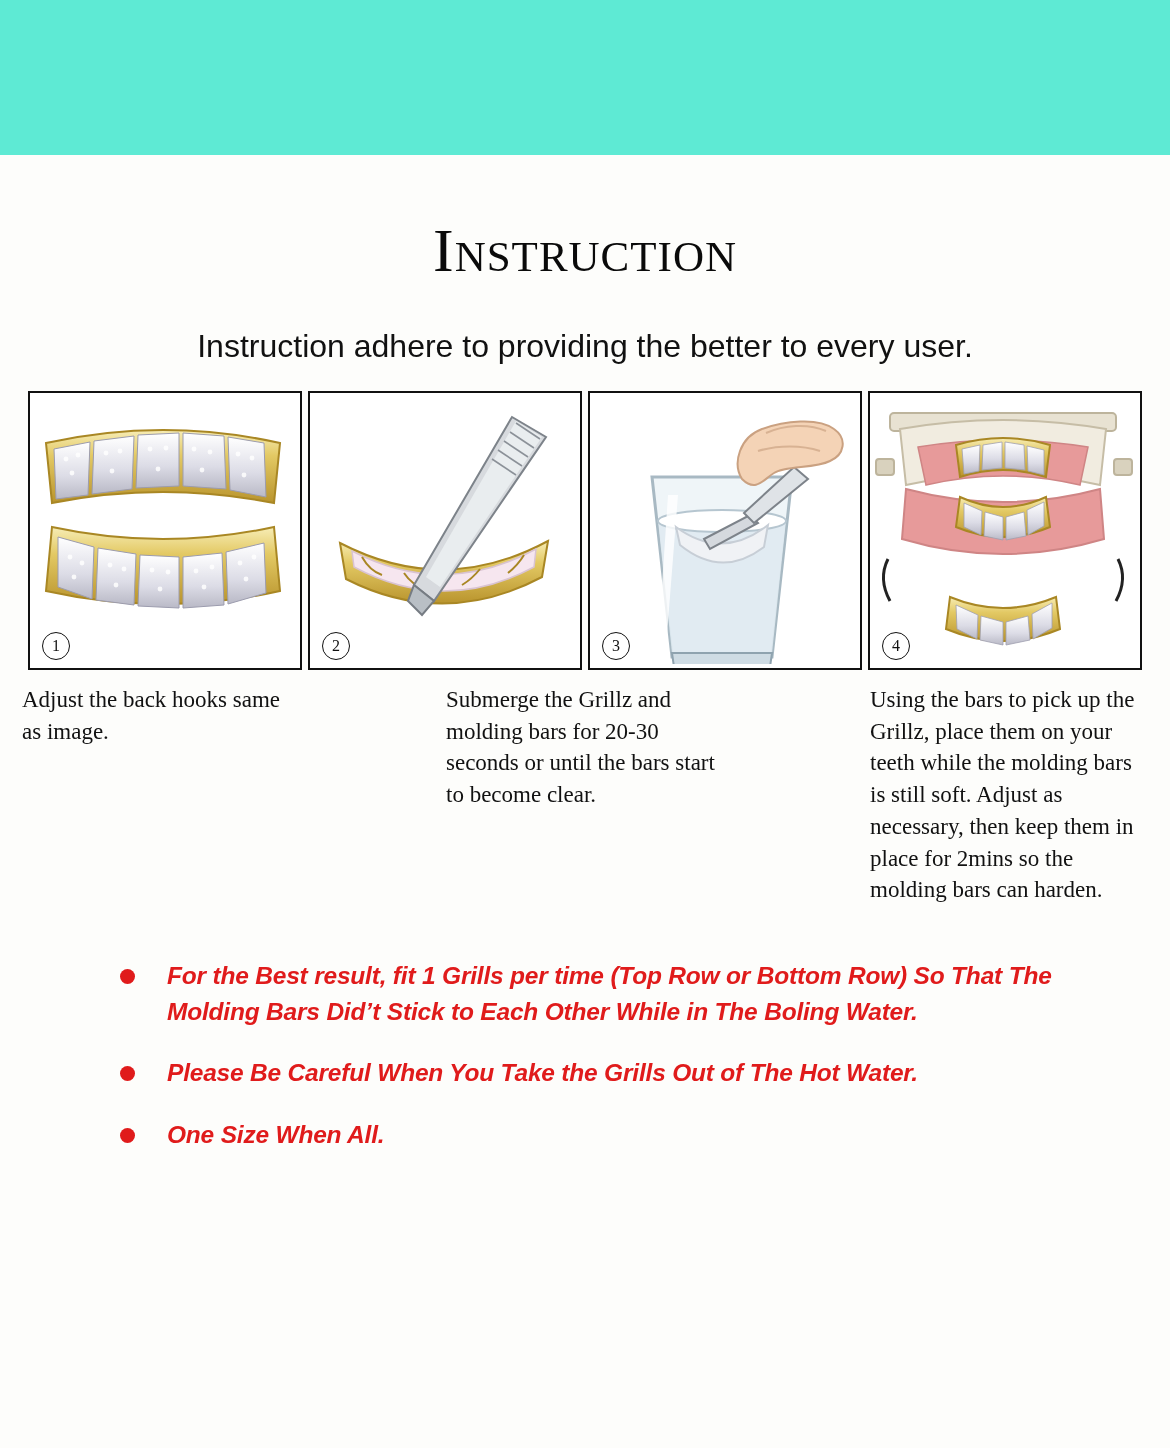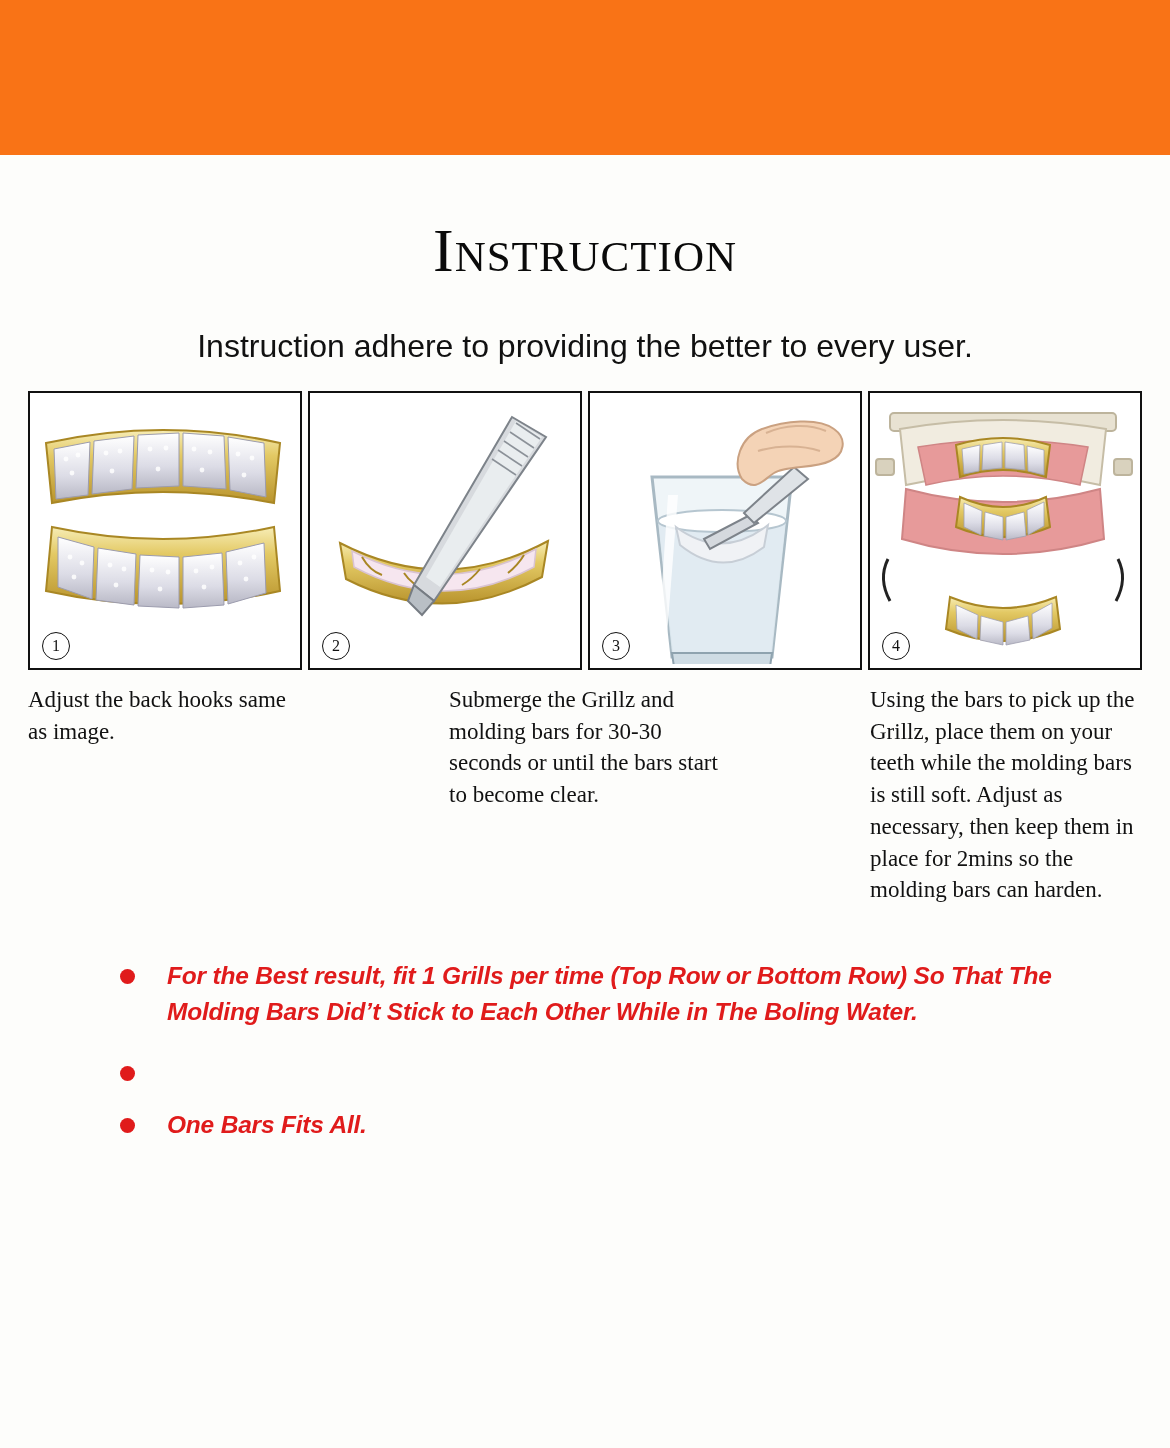--- a/index.html
+++ b/index.html
@@ -10,21 +10,21 @@
   body {
     width: 1170px;
     height: 1448px;
     overflow: hidden;
     font-family: "Liberation Serif", serif;
   }
   #page {
     position: relative;
     width: 1170px;
     height: 1200px;
-    background: #f97316;
+    background: #5eead4;
   }
   #sheet {
     position: absolute;
     left: 0;
     top: 155px;
     width: 1170px;
     height: 1293px;
     background: #fdfdfb;
   }
   #title {
@@ -68,21 +68,21 @@
     font-family: "Liberation Serif", serif;
     font-size: 16px;
     line-height: 26px;
     text-align: center;
     color: #111;
     background: #fff;
   }
   #captions {
     display: flex;
     justify-content: space-between;
-    margin: 14px 22px 0 26px;
+    margin: 14px 22px 0 20px;
   }
   .caption {
     width: 276px;
     font-family: "Liberation Serif", serif;
     font-size: 23px;
     line-height: 1.38;
     color: #111;
     padding: 0 2px;
   }
   #notes {
@@ -306,32 +306,33 @@
           <path d="M18,166 q-10,20 2,42" fill="none" stroke="#222" stroke-width="3"></path>
           <path d="M248,166 q10,20 -2,42" fill="none" stroke="#222" stroke-width="3"></path>
         </svg>
         <div class="step-badge">4</div>
       </div>
 
     </div>
 
     <div id="captions">
       <div class="caption">Adjust the back hooks same as image.</div>
-      <div class="caption">Submerge the Grillz and molding bars  for 30-30 seconds or until the bars start to become clear.</div>
+      <div class="caption">Submerge the Grillz and molding bars  for 20-30 seconds or until the bars start to become clear.</div>
       <div class="caption">Using the bars to pick up the Grillz, place them on your teeth while the molding bars is still soft. Adjust as necessary, then keep them in place for 2mins so the molding bars can harden.</div>
     </div>
 
     <div id="notes">
       <div class="note">
         <span class="bullet"></span>
         <span class="note-text">For the Best result, fit 1 Grills per time (Top Row or Bottom Row) So That The Molding Bars Did’t Stick to Each Other While in The Boling Water.</span>
       </div>
       <div class="note">
         <span class="bullet"></span>
+        <span class="note-text">Please Be Careful When You Take the  Grills Out of The Hot Water.</span>
       </div>
       <div class="note">
         <span class="bullet"></span>
-        <span class="note-text">One Bars Fits All.</span>
+        <span class="note-text">One Size When All.</span>
       </div>
     </div>
 
   </div>
 </div>
 
 </body></html>

